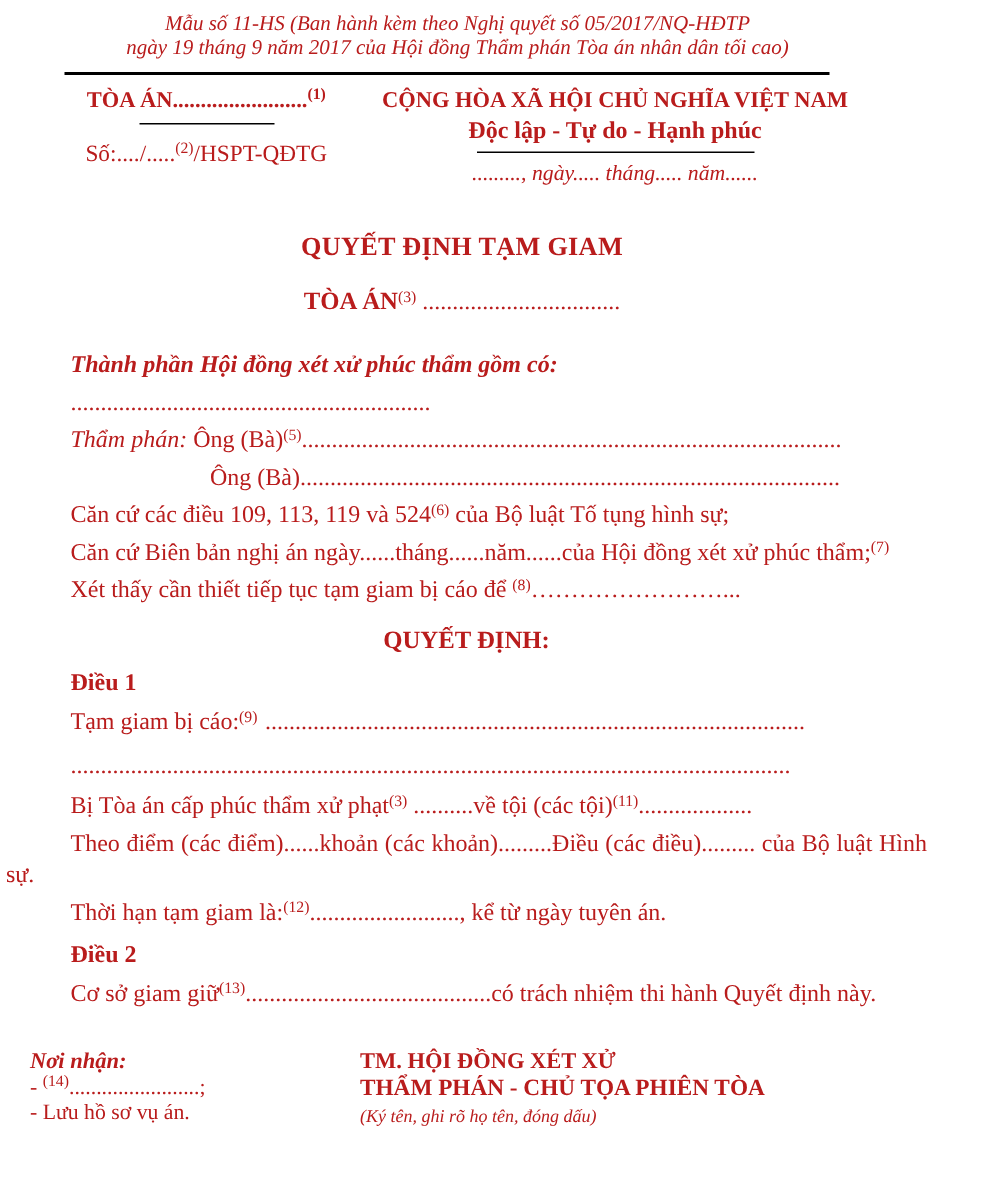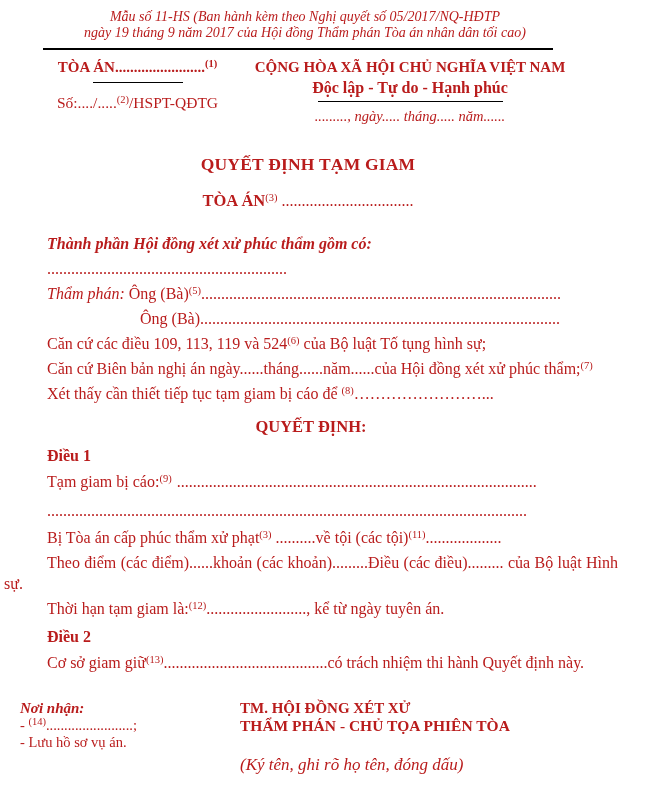--- a/index.html
+++ b/index.html
@@ -42,21 +42,21 @@
   .section-heading { text-align:center; font-weight:bold; font-size:16.5px; margin-top:12px; line-height:22px; }
   .article-label { font-weight:bold; line-height:21px; text-indent:43px; margin-top:7px; }
 
   .footer-row { display:flex; margin-top:26px; }
   .ftr-left { width:220px; margin-left:20px; }
   .recipients-heading { font-weight:bold; font-style:italic; font-size:15px; line-height:18px; }
   .recipient-item { font-size:14.5px; line-height:17px; }
   .ftr-right { width:380px; }
   .sig-1 { font-weight:bold; font-size:15px; line-height:18px; }
   .sig-2 { font-weight:bold; font-size:15.5px; line-height:18px; }
-  .sig-3 { font-style:italic; font-size:17px; line-height:18px;margin-top:21px; }
+  .sig-3 { font-style:italic; font-size:12px; line-height:18px; }
 </style>
 </head>
 <body>
 
 <div class="page">
 
   <div class="form-note">
     <div>Mẫu số 11-HS (Ban hành kèm theo Nghị quyết số 05/2017/NQ-HĐTP</div>
     <div>ngày 19 tháng 9 năm 2017 của Hội đồng Thẩm phán Tòa án nhân dân tối cao)</div>
   </div>

